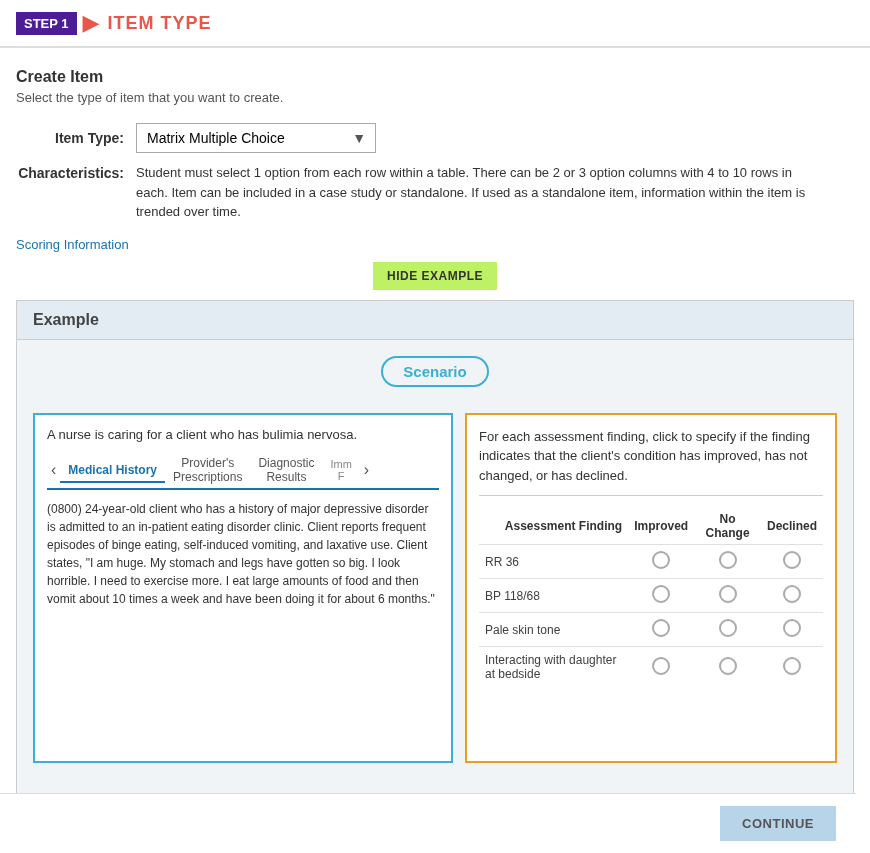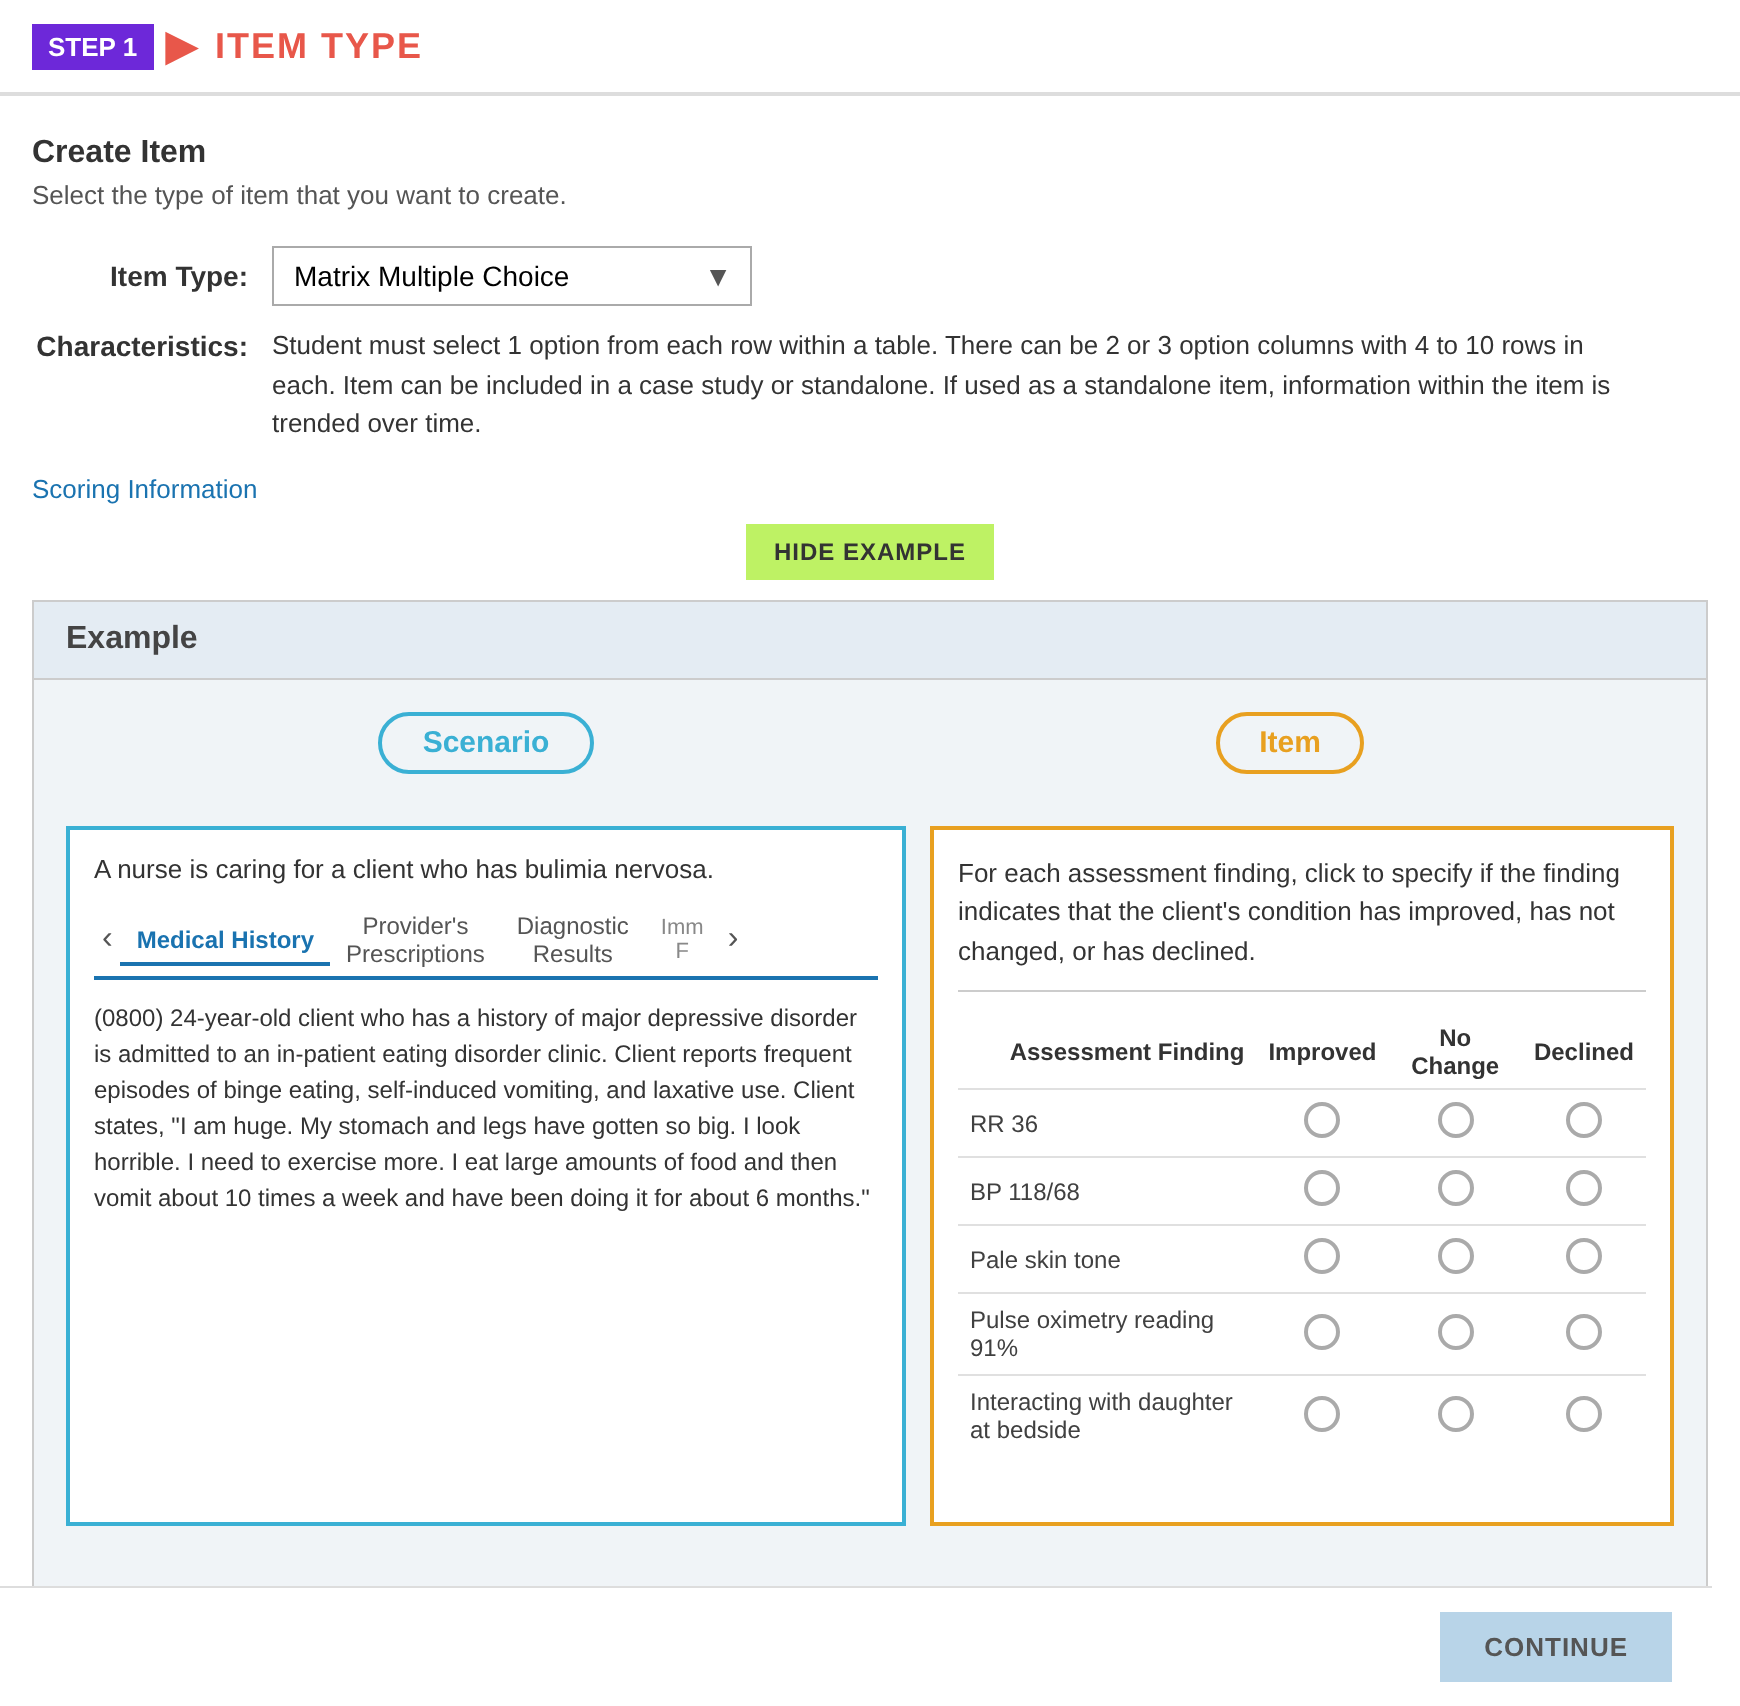--- a/index.html
+++ b/index.html
@@ -1,20 +1,20 @@
 <!DOCTYPE html>
 <html><head>
   <meta charset="utf-8">
   <style>
     * { box-sizing: border-box; margin: 0; padding: 0; }
     body { font-family: Arial, sans-serif; font-size: 14px; color: #333; background: #fff; width: 870px; min-height: 853px; position: relative; }
 
     
     .header { display: flex; align-items: center; padding: 10px 16px; border-bottom: 2px solid #ddd; }
-    .step-badge { background: #6d28d9; color: #fff; font-weight: bold; font-size: 13px; padding: 4px 8px; margin-right: 6px; }
+    .step-badge { background: #4c1d95; color: #fff; font-weight: bold; font-size: 13px; padding: 4px 8px; margin-right: 6px; }
     .arrow-icon { color: #e8574a; font-size: 22px; margin-right: 8px; }
     .header-title { color: #e8574a; font-size: 18px; font-weight: bold; letter-spacing: 1px; }
 
     
     .main { padding: 20px 16px; }
     .create-item-title { font-size: 16px; font-weight: bold; margin-bottom: 4px; }
     .create-item-subtitle { font-size: 13px; color: #555; margin-bottom: 18px; }
 
     .form-row { display: flex; align-items: center; margin-bottom: 10px; }
     .form-label { font-weight: bold; font-size: 14px; width: 120px; text-align: right; padding-right: 12px; }
@@ -109,23 +109,20 @@
 
   
   <div class="example-section">
     <div class="example-header">Example</div>
 
     <div style="padding: 16px 16px 0 16px;">
       <div class="labels-container">
         <div class="scenario-label-wrap">
           <span class="bubble-scenario">Scenario</span>
         </div>
-        <div class="item-label-wrap">
-          <span class="bubble-item">Item</span>
-        </div>
       </div>
     </div>
 
     <div class="example-body">
 
       <div class="scenario-col">
         <div class="scenario-box">
           <div class="scenario-text">A nurse is caring for a client who has bulimia nervosa.</div>
           <div class="tabs-bar">
             <button class="tab-nav-btn">‹</button>
@@ -164,26 +161,20 @@
       <td><span class="radio-circle"></span></td>
       <td><span class="radio-circle"></span></td>
     </tr>
                 <tr>
       <td>Pale skin tone</td>
       <td><span class="radio-circle"></span></td>
       <td><span class="radio-circle"></span></td>
       <td><span class="radio-circle"></span></td>
     </tr>
                 <tr>
-      <td>Pulse oximetry reading 91%</td>
-      <td><span class="radio-circle"></span></td>
-      <td><span class="radio-circle"></span></td>
-      <td><span class="radio-circle"></span></td>
-    </tr>
-                <tr>
       <td>Interacting with daughter at bedside</td>
       <td><span class="radio-circle"></span></td>
       <td><span class="radio-circle"></span></td>
       <td><span class="radio-circle"></span></td>
     </tr>
               </tbody>
           </table>
         </div>
       </div>
 

